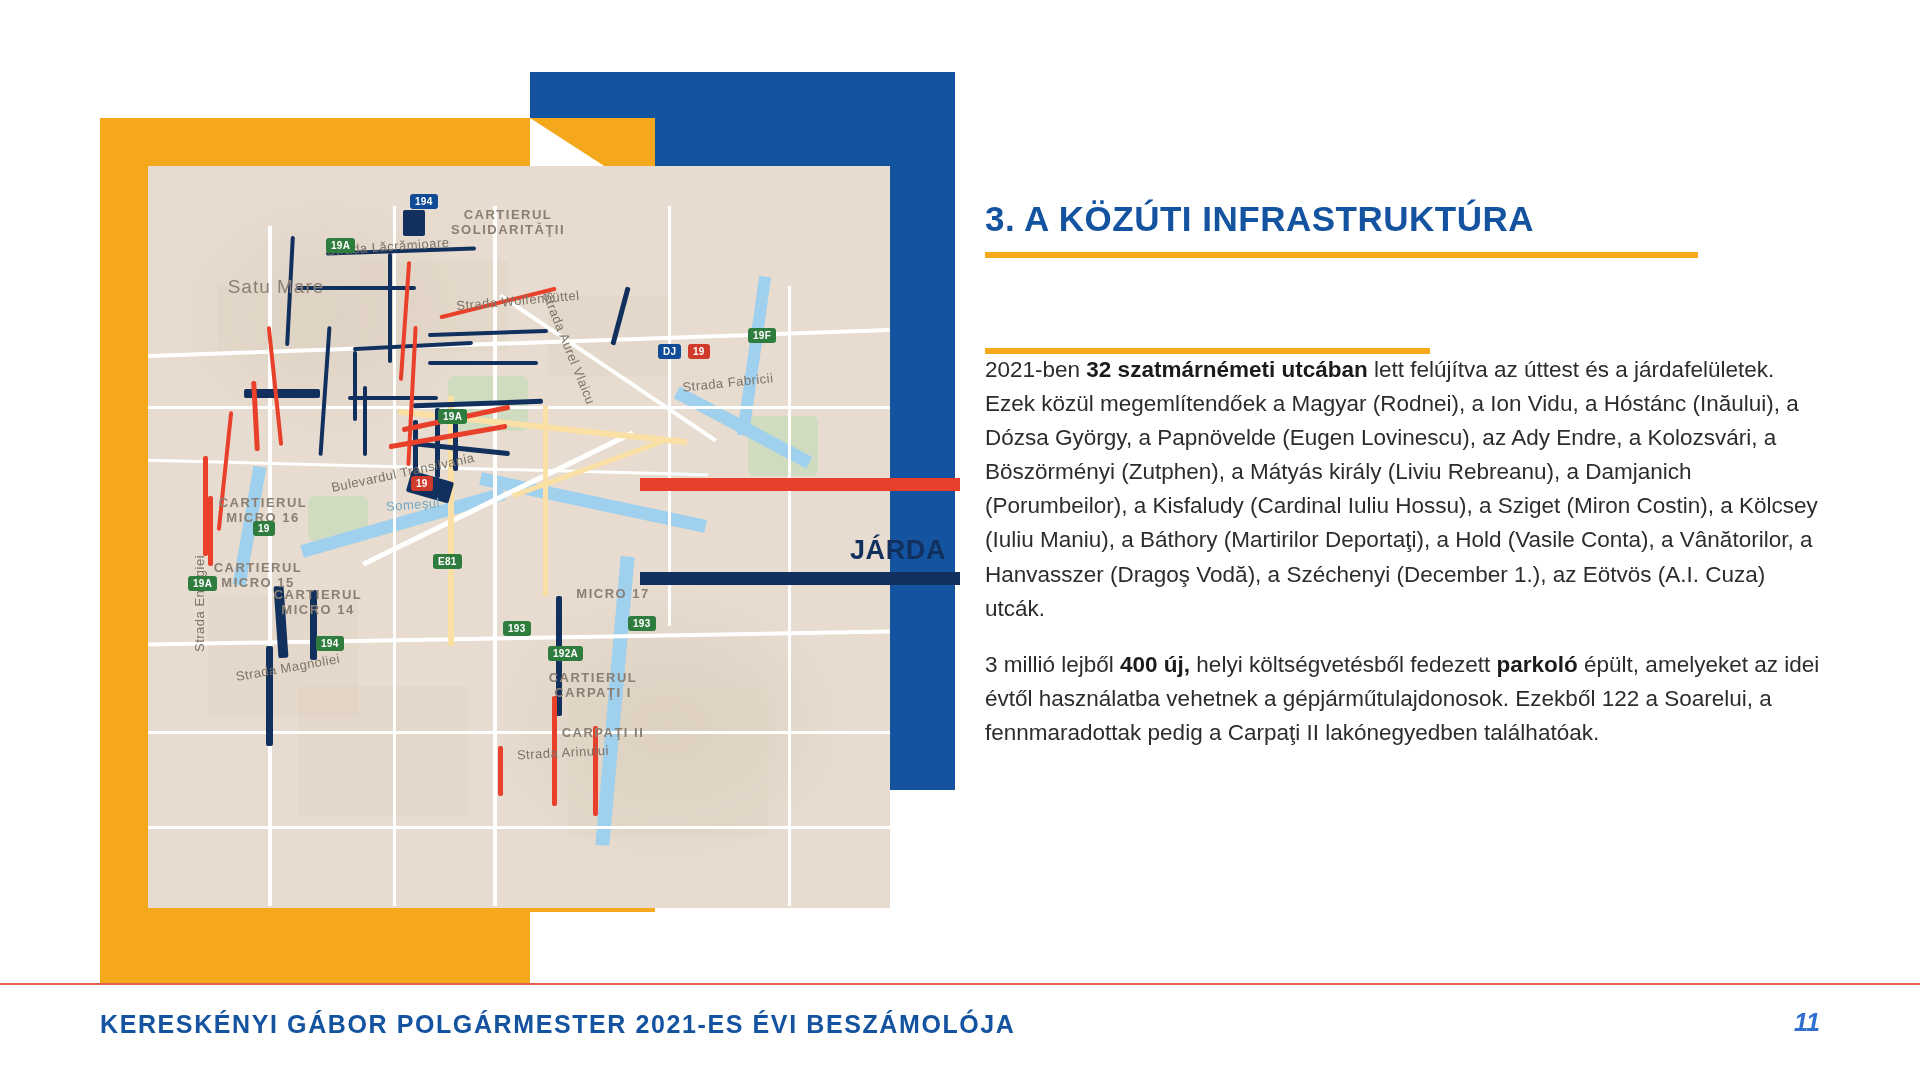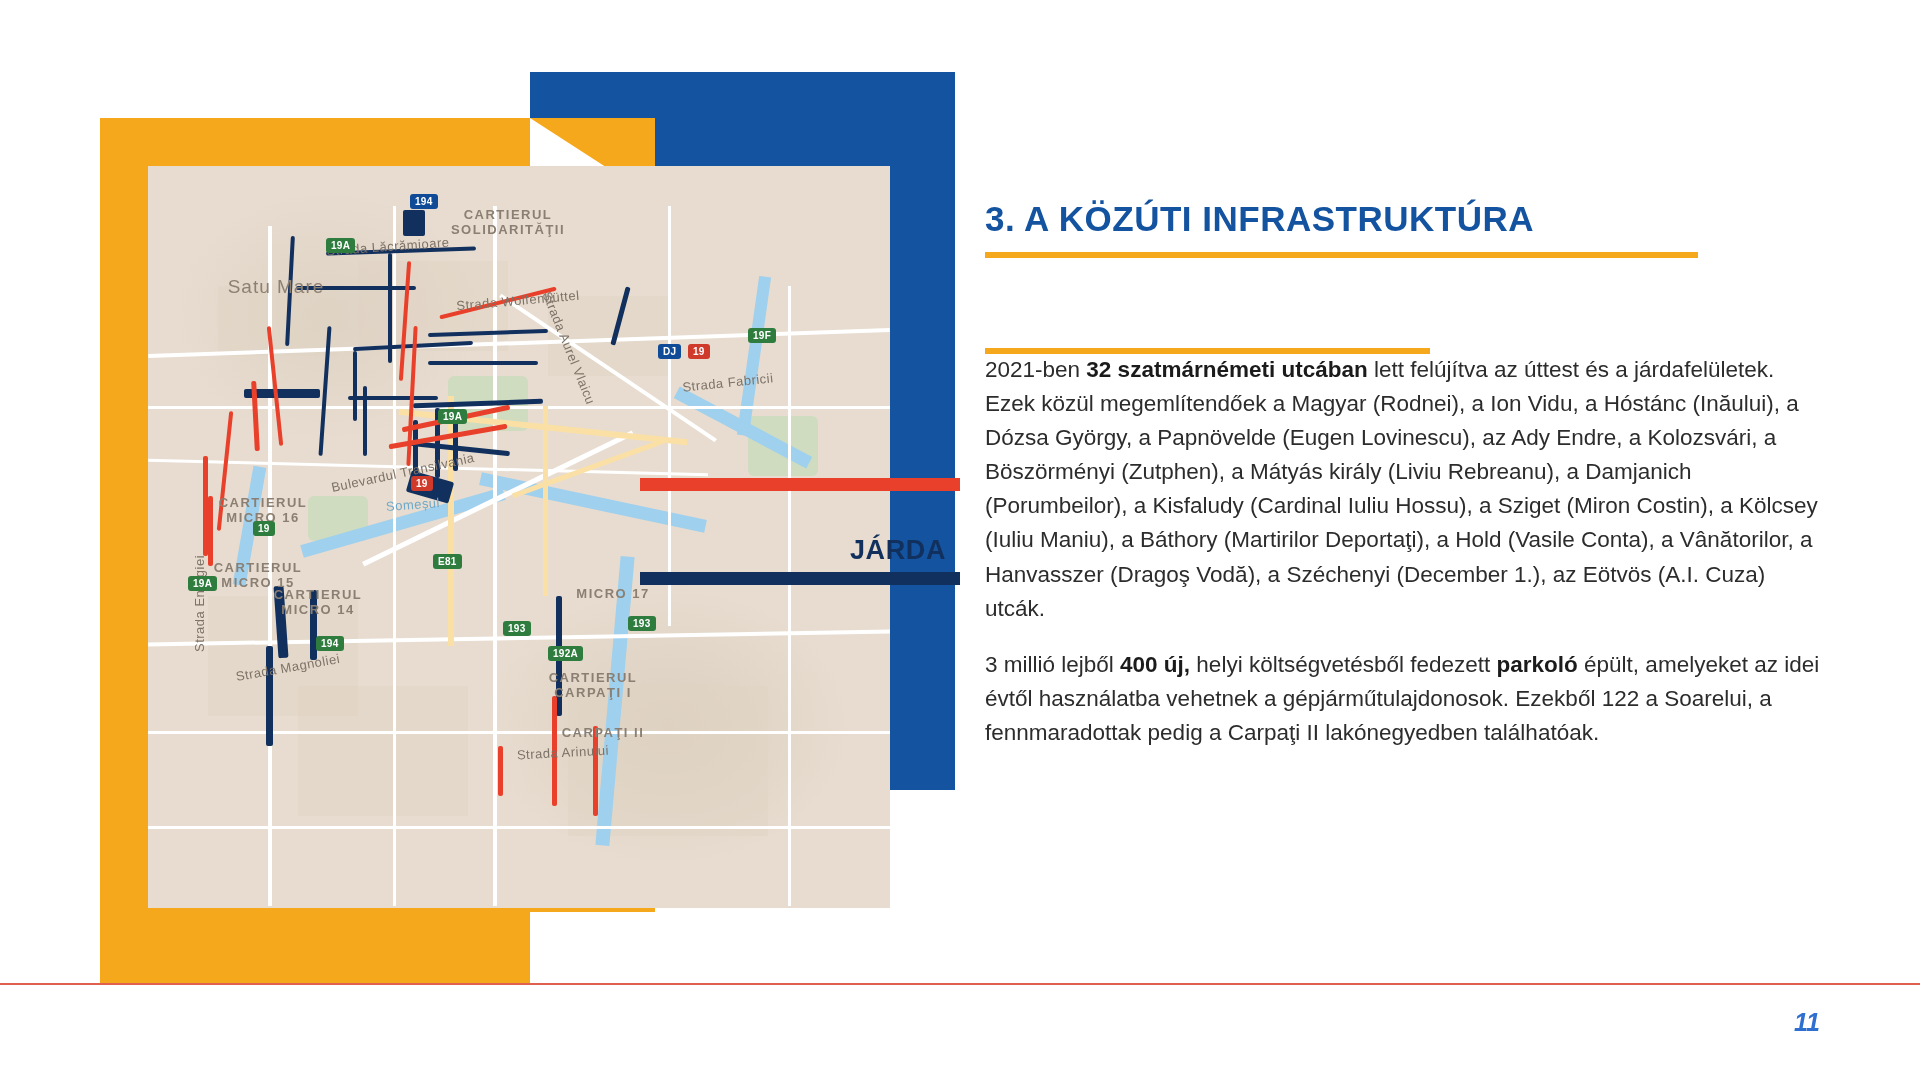--- a/index.html
+++ b/index.html
@@ -319,15 +319,16 @@
       <span class="u2"></span>
     </h1>
 
     <div class="body">
       <p><span>2021-ben </span><b>32 szatmárnémeti utcában</b><span> lett felújítva az úttest és a járdafelületek. Ezek közül megemlítendőek a Magyar (Rodnei), a Ion Vidu, a Hóstánc (Inăului), a Dózsa György, a Papnövelde (Eugen Lovinescu), az Ady Endre, a Kolozsvári, a Böszörményi (Zutphen), a Mátyás király (Liviu Rebreanu), a Damjanich (Porumbeilor), a Kisfaludy (Cardinal Iuliu Hossu), a Sziget (Miron Costin), a Kölcsey (Iuliu Maniu), a Báthory (Martirilor Deportaţi), a Hold (Vasile Conta), a Vânătorilor, a Hanvasszer (Dragoş Vodă), a Széchenyi (December 1.), az Eötvös (A.I. Cuza) utcák.</span></p>
       <p><span>3 millió lejből </span><b>400 új,</b><span> helyi költségvetésből fedezett </span><b>parkoló</b><span> épült, amelyeket az idei évtől használatba vehetnek a gépjárműtulajdonosok. Ezekből 122 a Soarelui, a fennmaradottak pedig a Carpaţi II lakónegyedben találhatóak.</span></p>
     </div>
   </div>
 
   <div class="footer-rule"></div>
+  <div class="footer-text"><span>KERESKÉNYI GÁBOR POLGÁRMESTER </span><span class="yr">2021</span><span>-ES ÉVI BESZÁMOLÓJA</span></div>
   <div class="page-num">11</div>
 
 </div>
 
 </body></html>

